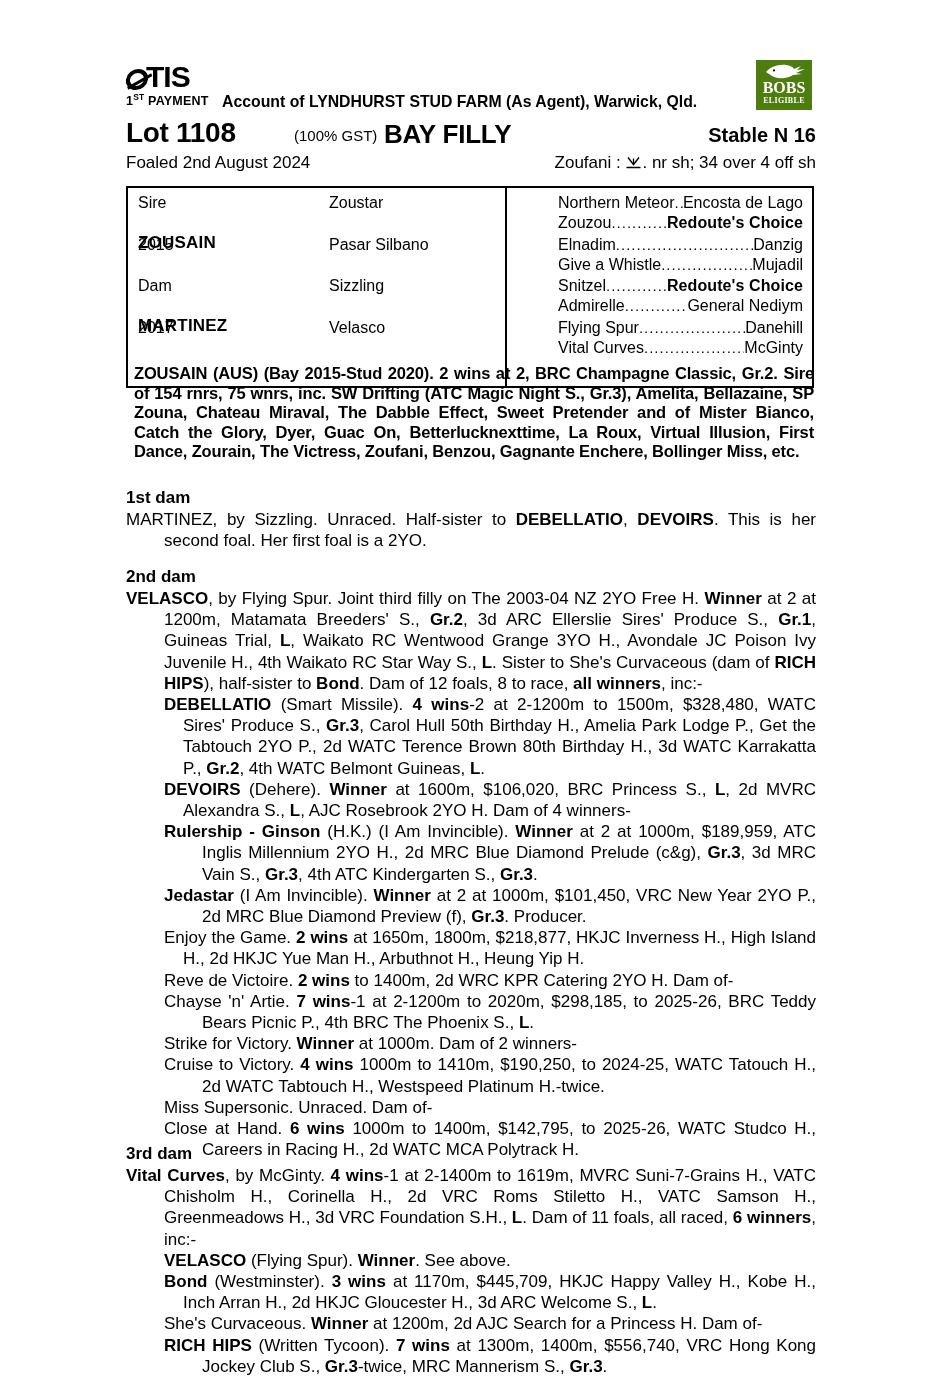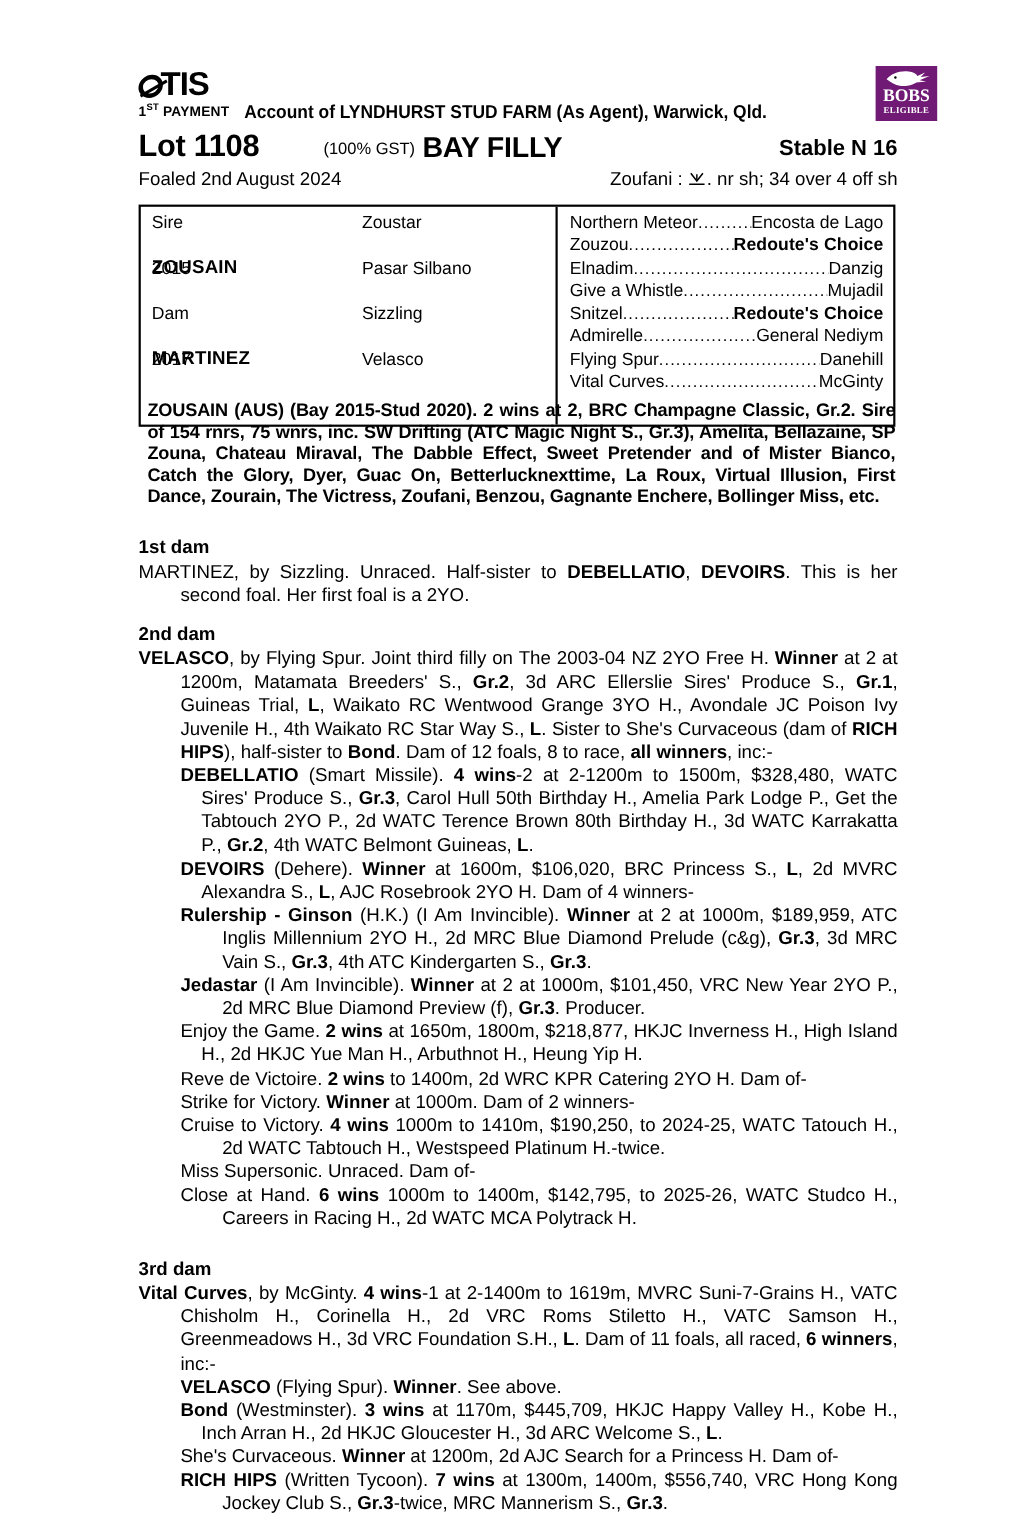--- a/index.html
+++ b/index.html
@@ -77,25 +77,25 @@
     top: 92px;
     font-weight: bold;
     font-size: 17px;
     white-space: nowrap;
     transform: scaleX(0.93);
     transform-origin: left center;
   }
 
   .bobs-box {
     position: absolute;
-    left: 670px;
+    left: 630px;
     top: 60px;
     width: 56px;
     height: 50px;
-    background: #701a75;
+    background: #4d7c0f;
     color: #fff;
     text-align: center;
     overflow: hidden;
   }
   .bobs-horse {
     margin-top: 3px;
     height: 17px;
   }
   .bobs-name {
     font-family: "Liberation Serif", serif;
@@ -221,21 +221,21 @@
   .r-line {
     position: absolute;
     left: 11px;
     right: 9px;
     font-size: 16px;
     line-height: 20px;
     display: flex;
     align-items: baseline;
     white-space: nowrap;
   }
-  .r-name { flex: 0 0 auto; }
+  .r-name { flex: 0 0 auto; margin-left: 40px; }
   .r-dots {
     flex: 1 1 auto;
     overflow: hidden;
     white-space: nowrap;
     margin: 0 0px;
     letter-spacing: 1px;
     font-size: 15px;
   }
   .r-val { flex: 0 0 auto; }
   .r-val.bold { font-weight: bold; letter-spacing: 0.1px; }
@@ -380,20 +380,21 @@
   <div class="fam" style="top:566px">
     <div class="dam-head">2nd dam</div>
     <div id="second-dam-entries">
         <p class="e h1"><b>VELASCO</b>, by Flying Spur. Joint third filly on The 2003-04 NZ 2YO Free H. <b>Winner</b> at 2 at 1200m, Matamata Breeders' S., <b>Gr.2</b>, 3d ARC Ellerslie Sires' Produce S., <b>Gr.1</b>, Guineas Trial, <b>L</b>, Waikato RC Wentwood Grange 3YO H., Avondale JC Poison Ivy Juvenile H., 4th Waikato RC Star Way S., <b>L</b>. Sister to She's Curvaceous (dam of <b>RICH HIPS</b>), half-sister to <b>Bond</b>. Dam of 12 foals, 8 to race, <b>all winners</b>, inc:-</p>
         <p class="e h2"><b>DEBELLATIO</b> (Smart Missile). <b>4 wins</b>-2 at 2-1200m to 1500m, $328,480, WATC Sires' Produce S., <b>Gr.3</b>, Carol Hull 50th Birthday H., Amelia Park Lodge P., Get the Tabtouch 2YO P., 2d WATC Terence Brown 80th Birthday H., 3d WATC Karrakatta P., <b>Gr.2</b>, 4th WATC Belmont Guineas, <b>L</b>.</p>
         <p class="e h2"><b>DEVOIRS</b> (Dehere). <b>Winner</b> at 1600m, $106,020, BRC Princess S., <b>L</b>, 2d MVRC Alexandra S., <b>L</b>, AJC Rosebrook 2YO H. Dam of 4 winners-</p>
         <p class="e h3"><b>Rulership - Ginson</b> (H.K.) (I Am Invincible). <b>Winner</b> at 2 at 1000m, $189,959, ATC Inglis Millennium 2YO H., 2d MRC Blue Diamond Prelude (c&amp;g), <b>Gr.3</b>, 3d MRC Vain S., <b>Gr.3</b>, 4th ATC Kindergarten S., <b>Gr.3</b>.</p>
         <p class="e h3"><b>Jedastar</b> (I Am Invincible). <b>Winner</b> at 2 at 1000m, $101,450, VRC New Year 2YO P., 2d MRC Blue Diamond Preview (f), <b>Gr.3</b>. Producer.</p>
         <p class="e h2">Enjoy the Game. <b>2 wins</b> at 1650m, 1800m, $218,877, HKJC Inverness H., High Island H., 2d HKJC Yue Man H., Arbuthnot H., Heung Yip H.</p>
         <p class="e h2">Reve de Victoire. <b>2 wins</b> to 1400m, 2d WRC KPR Catering 2YO H. Dam of-</p>
+        <p class="e h3">Chayse 'n' Artie. <b>7 wins</b>-1 at 2-1200m to 2020m, $298,185, to 2025-26, BRC Teddy Bears Picnic P., 4th BRC The Phoenix S., <b>L</b>.</p>
         <p class="e h2">Strike for Victory. <b>Winner</b> at 1000m. Dam of 2 winners-</p>
         <p class="e h3">Cruise to Victory. <b>4 wins</b> 1000m to 1410m, $190,250, to 2024-25, WATC Tatouch H., 2d WATC Tabtouch H., Westspeed Platinum H.-twice.</p>
         <p class="e h2">Miss Supersonic. Unraced. Dam of-</p>
         <p class="e h3">Close at Hand. <b>6 wins</b> 1000m to 1400m, $142,795, to 2025-26, WATC Studco H., Careers in Racing H., 2d WATC MCA Polytrack H.</p>
       </div>
   </div>
 
   <div class="fam" style="top:1143px">
     <div class="dam-head">3rd dam</div>
     <div id="third-dam-entries">

